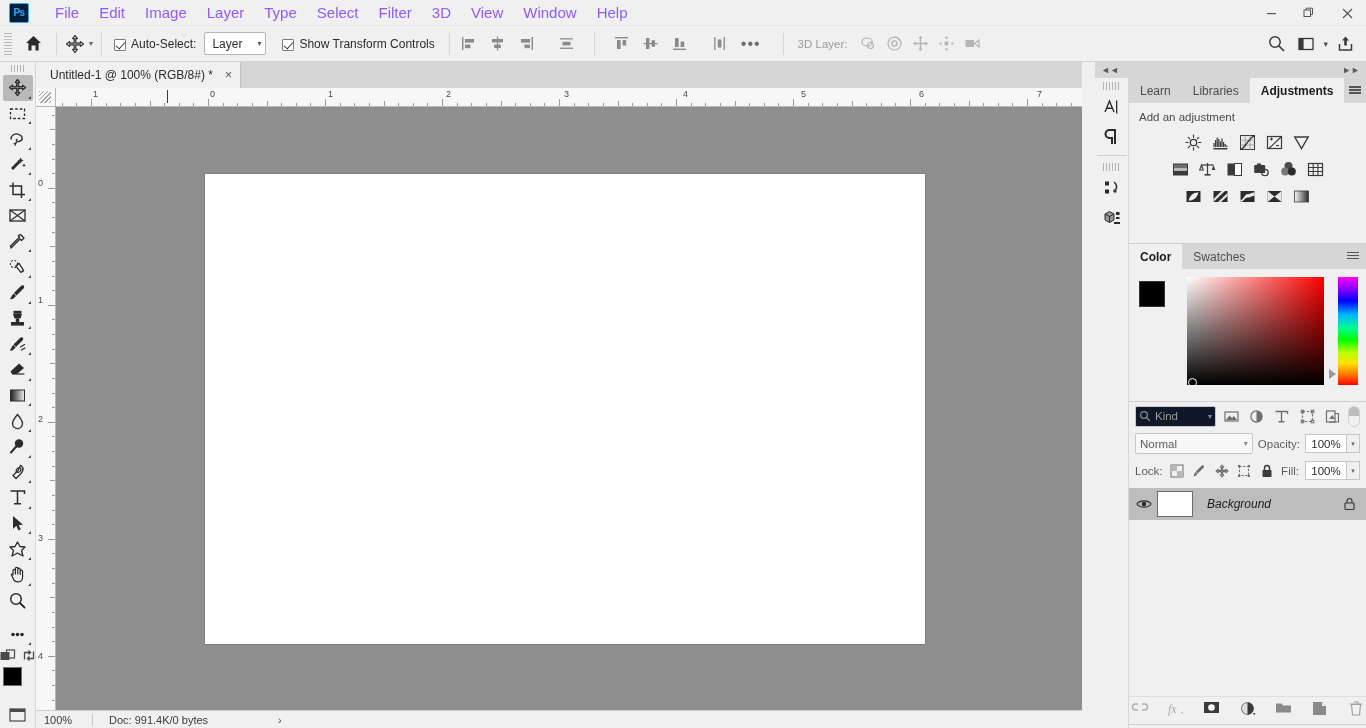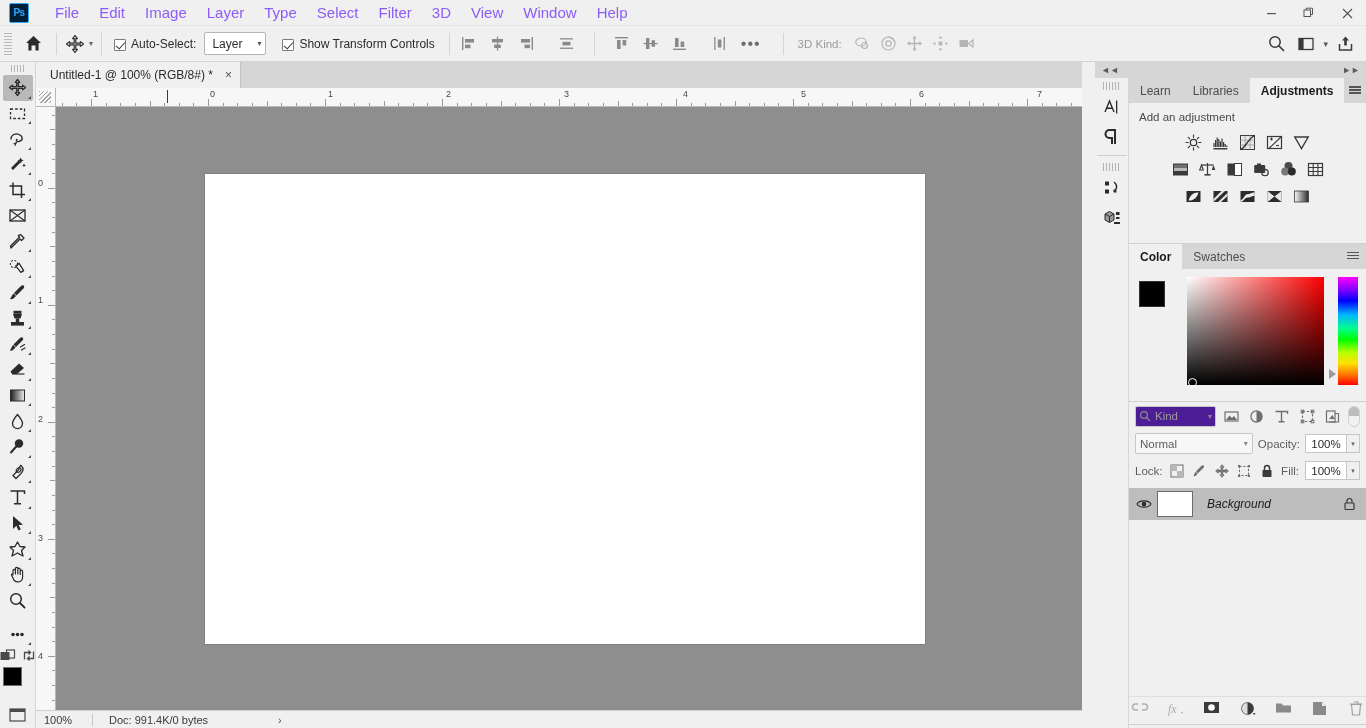--- a/index.html
+++ b/index.html
@@ -229,21 +229,21 @@
     width: 18px; height: 18px; display: flex; align-items: center; justify-content: center;
   }
 
   
   .layers-body { background: #f0f0f0; }
   .lr-filter {
     display: flex; align-items: center; height: 28px; padding: 0 6px; gap: 6px;
   }
   .kind-box {
     display: flex; align-items: center; width: 88px; height: 21px;
-    background: #4c1d95; border: 1px solid #c6c6c6; border-radius: 2px;
+    background: #0f172a; border: 1px solid #c6c6c6; border-radius: 2px;
     padding: 0 3px; font-size: 11.5px; color: #9b9b9b;
   }
   .kind-box .caret { margin-left: auto; font-size: 8px; color: #888; }
   .lf-icon { width: 21px; height: 21px; display: flex; align-items: center; justify-content: center; }
   .toggle-pill {
     margin-left: auto; width: 13px; height: 21px; border-radius: 7px;
     background: linear-gradient(to bottom, #bdbdbd 0 46%, #f2f2f2 46% 100%);
     border: 1px solid #cfcfcf;
   }
   .lr-blend {
@@ -422,21 +422,21 @@
         <rect x="3.2" y="2" width="1.3" height="13" fill="#8a8a8a"></rect>
         <rect x="6.8" y="4.5" width="3.6" height="8" fill="#8a8a8a"></rect>
         <rect x="12.6" y="2" width="1.3" height="13" fill="#8a8a8a"></rect>
       </svg>
     </div>
 
     <div class="ob-more">•••</div>
 
     <div class="ob-sep" style="margin-left:14px"></div>
 
-    <span class="mode3d-label" style="margin-left:8px">3D Kind:</span>
+    <span class="mode3d-label" style="margin-left:8px">3D Layer:</span>
 
     <div class="align-btn">
       <svg width="19" height="19" viewBox="0 0 19 19">
         <ellipse cx="8" cy="8" rx="5.2" ry="4" fill="none" stroke="#b4b4b4" stroke-width="1.2"></ellipse>
         <circle cx="11.5" cy="11.5" r="3" fill="none" stroke="#b4b4b4" stroke-width="1.2"></circle>
       </svg>
     </div>
     <div class="align-btn">
       <svg width="19" height="19" viewBox="0 0 19 19">
         <circle cx="9.5" cy="9.5" r="6.5" fill="none" stroke="#b4b4b4" stroke-width="1.2"></circle>

